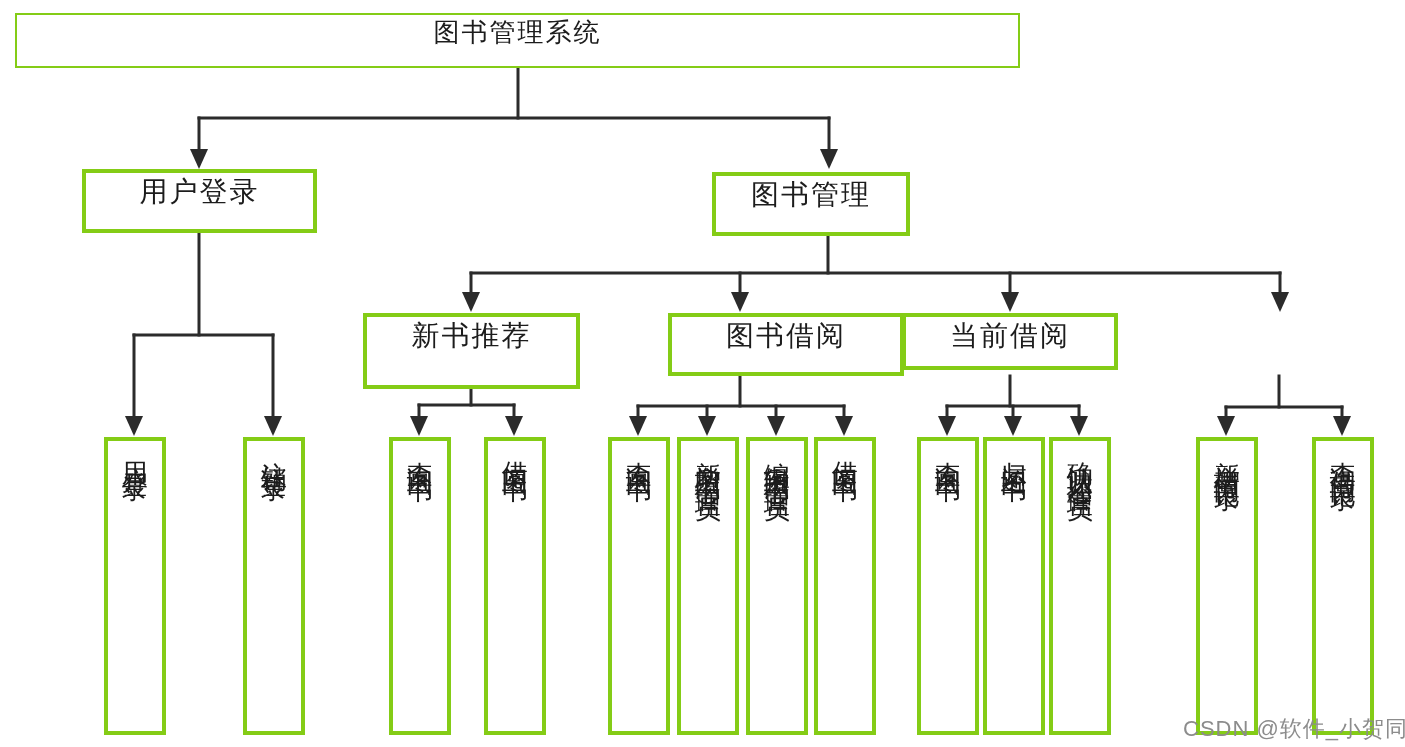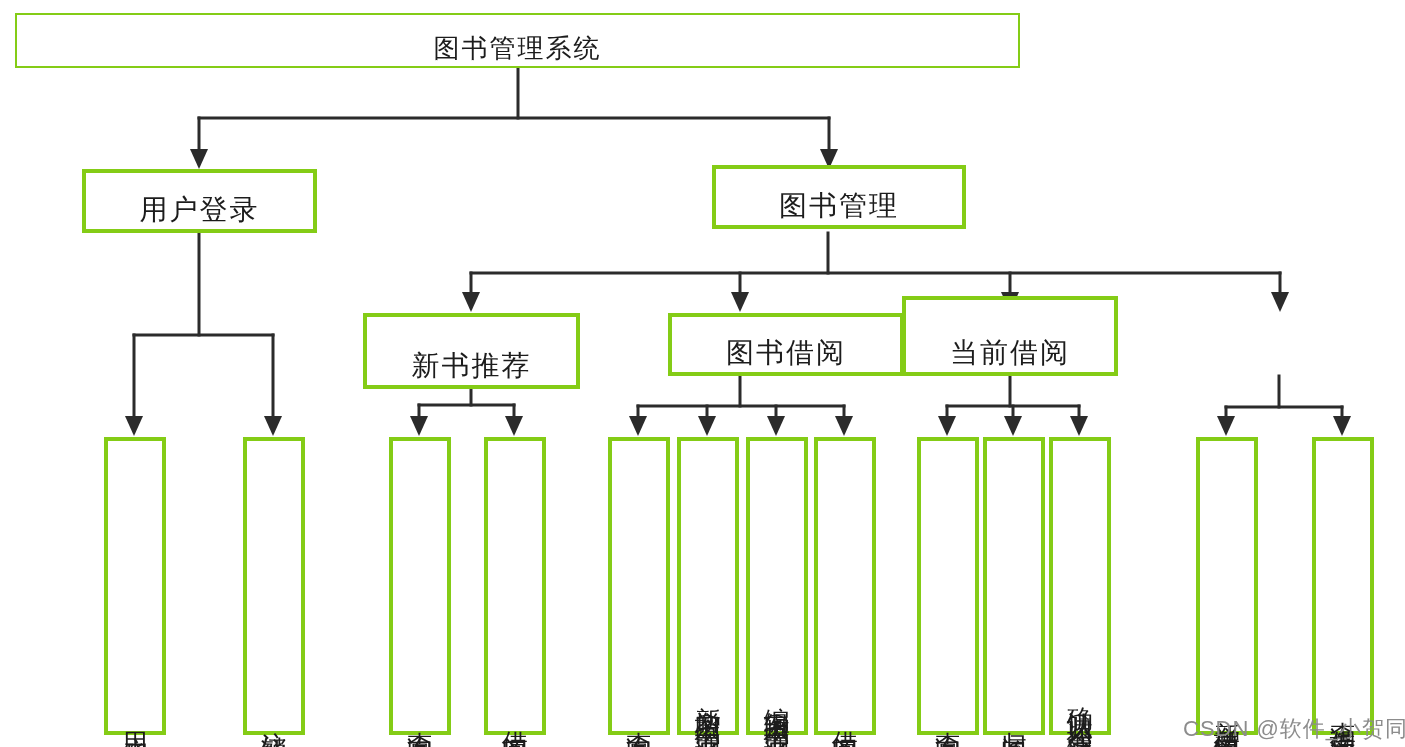--- a/index.html
+++ b/index.html
@@ -5,21 +5,21 @@
   html,body{margin:0;padding:0;background:#fff;}
   #stage{
     position:relative;width:1405px;height:747px;background:#ffffff;overflow:hidden;
     font-family:"Liberation Sans","DejaVu Sans",sans-serif;color:#1c1c1c;
   }
   #connectors{position:absolute;left:0;top:0;}
   .ln{stroke:#2b2b2b;stroke-width:3;stroke-linecap:square;}
   .ah{fill:#2b2b2b;stroke:none;}
   .box{
     position:absolute;box-sizing:border-box;background:#ffffff;
-    border:4px solid #84cc16;display:flex;align-items:flex-end;justify-content:center;
+    border:4px solid #84cc16;display:flex;align-items:flex-start;justify-content:center;
     text-align:center;
   }
   .root{border-width:2px;font-size:26px;letter-spacing:2px;}
   .lvl{font-size:28px;letter-spacing:2px;}
   .leaf{top:437px;width:62px;height:298px;}
   .vtext{
     writing-mode:vertical-rl;text-orientation:mixed;
     font-size:26px;letter-spacing:5px;line-height:1.1;white-space:nowrap;
   }
   .watermark{
@@ -94,31 +94,31 @@
     <polygon class="ah" points="1333,416 1351,416 1342,436"></polygon>
   </svg>
 
   <div class="box root" style="left:15px;top:13px;width:1005px;height:55px">
     <span>图书管理系统</span>
   </div>
 
   <div class="box lvl" style="left:82px;top:169px;width:235px;height:64px">
     <span>用户登录</span>
   </div>
-  <div class="box lvl" style="left:712px;top:165px;width:254px;height:64px">
+  <div class="box lvl" style="left:712px;top:172px;width:198px;height:64px">
     <span>图书管理</span>
   </div>
 
   <div class="box lvl" style="left:363px;top:313px;width:217px;height:76px">
     <span>新书推荐</span>
   </div>
   <div class="box lvl" style="left:668px;top:313px;width:236px;height:63px">
     <span>图书借阅</span>
   </div>
-  <div class="box lvl" style="left:902px;top:296px;width:216px;height:80px">
+  <div class="box lvl" style="left:902px;top:313px;width:216px;height:57px">
     <span>当前借阅</span>
   </div>
 
   <div class="box leaf" style="left:104px">
     <span class="vtext">用户登录</span>
   </div>
   <div class="box leaf" style="left:243px">
     <span class="vtext">注销登录</span>
   </div>
 

